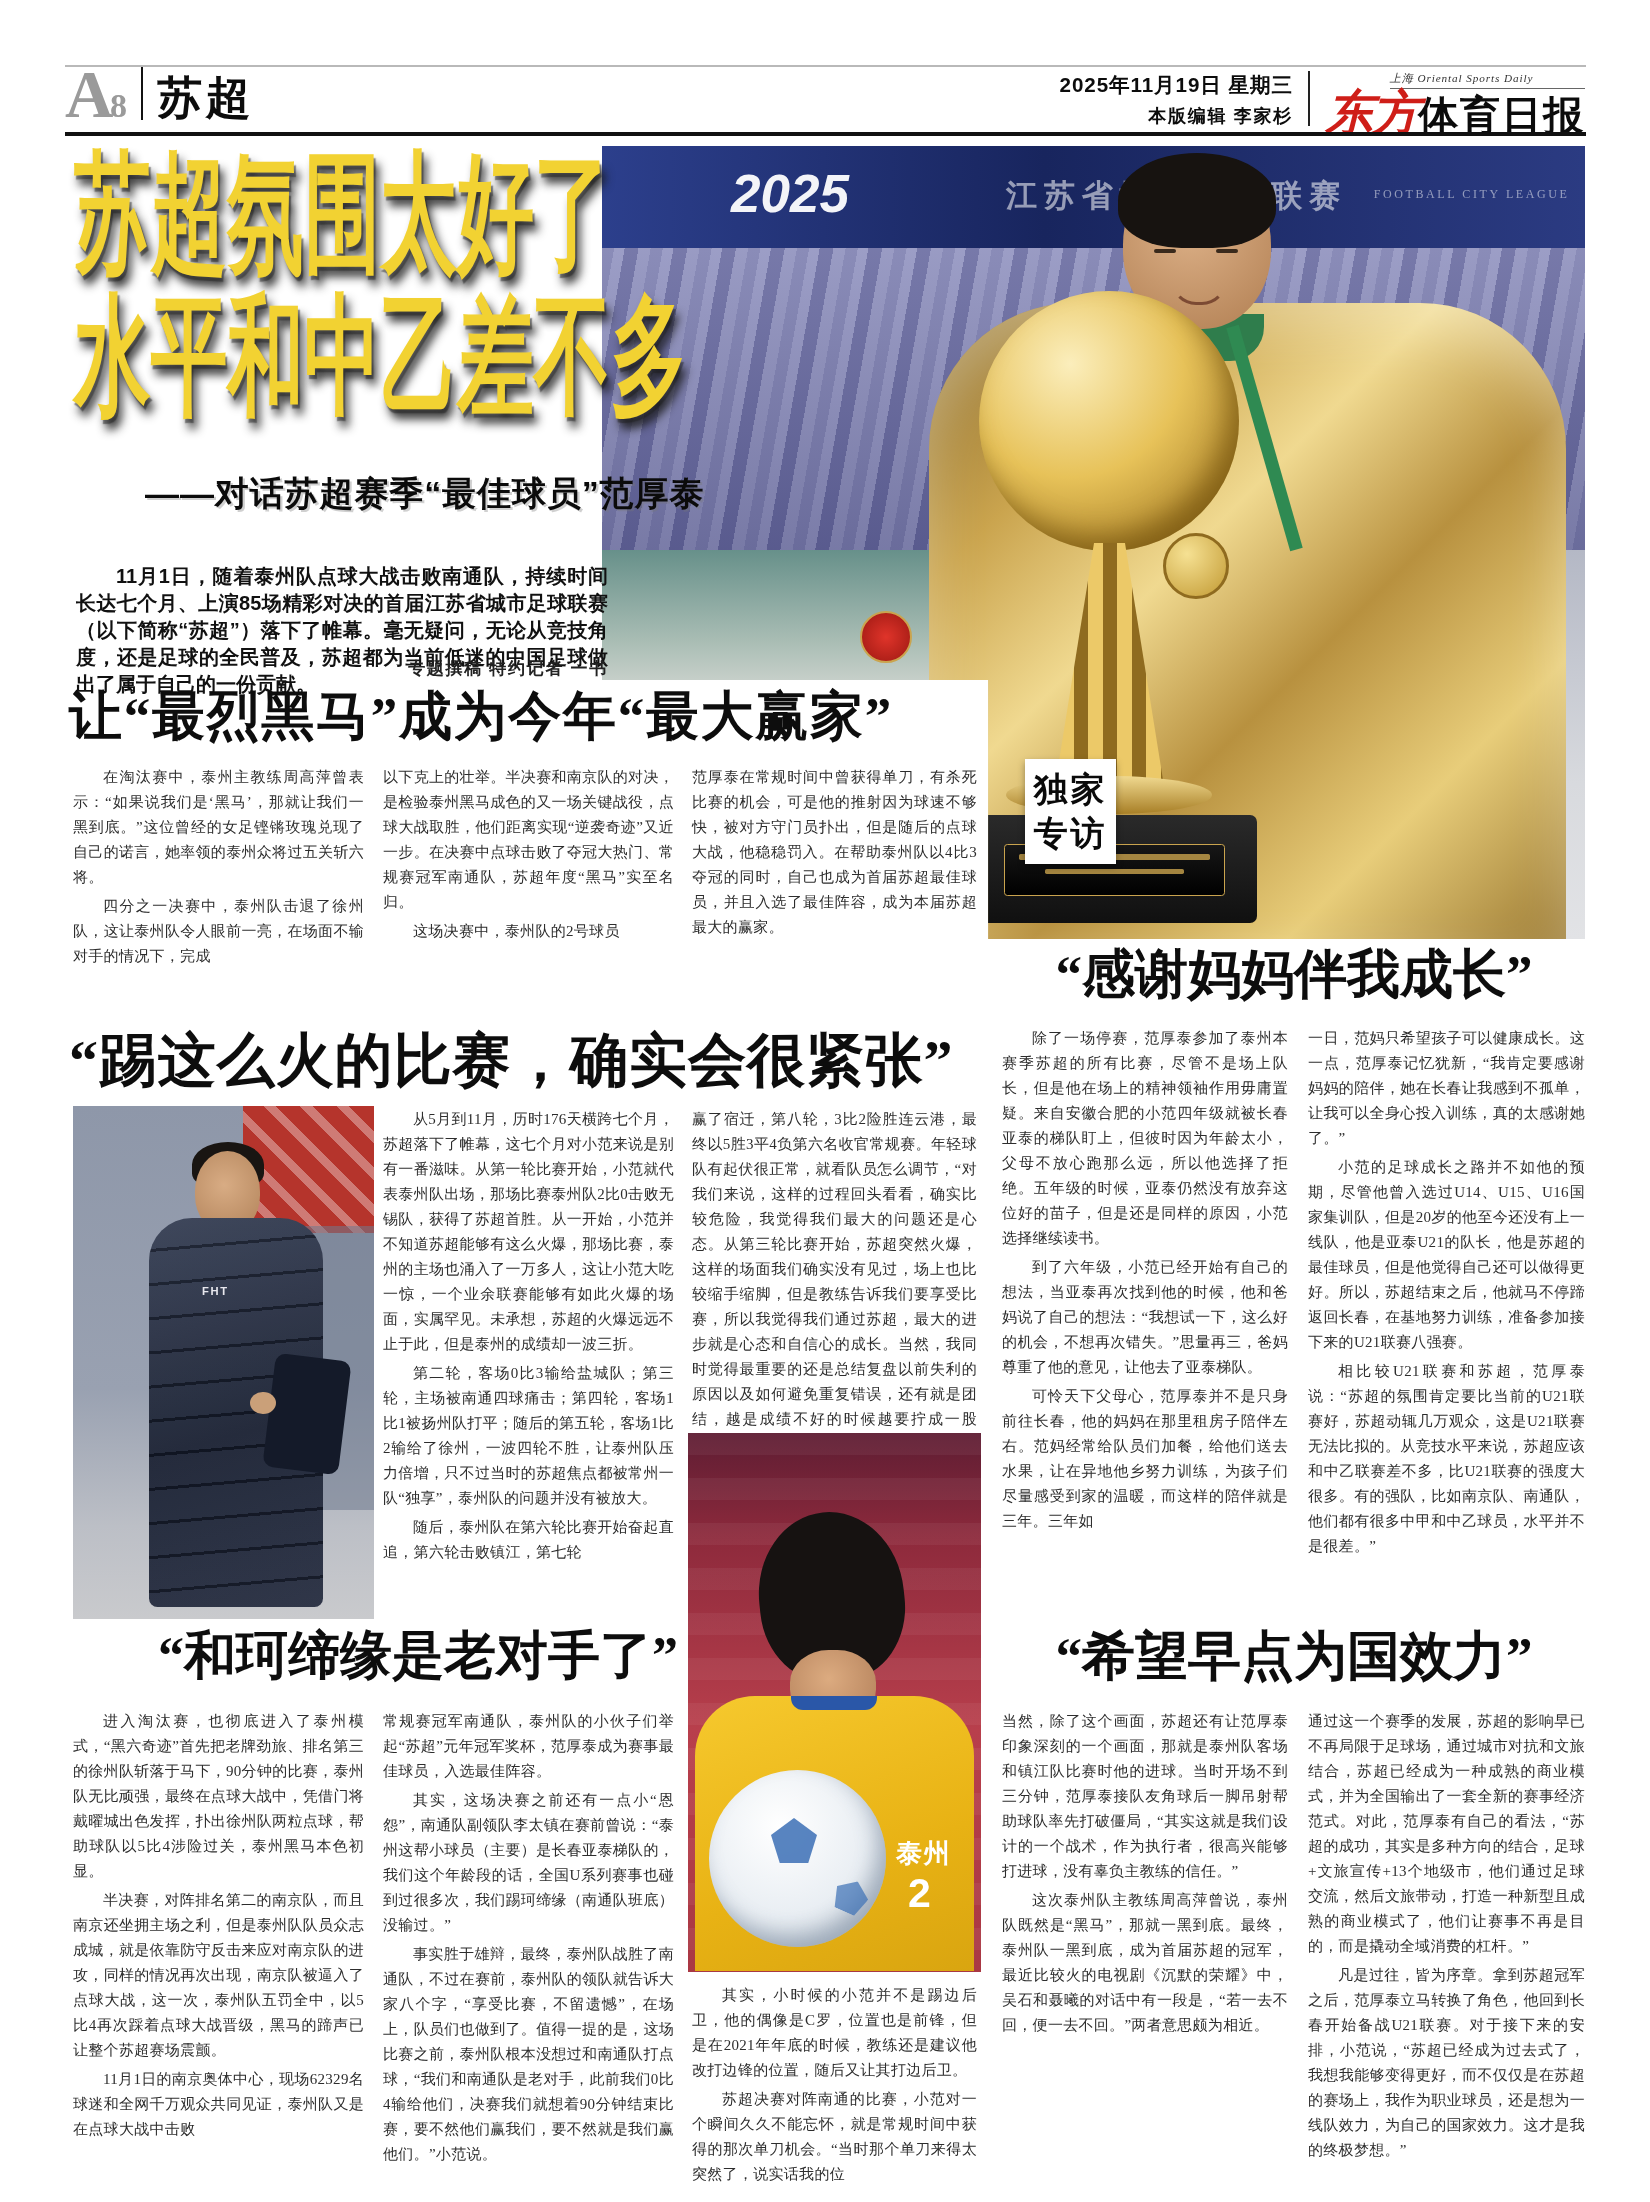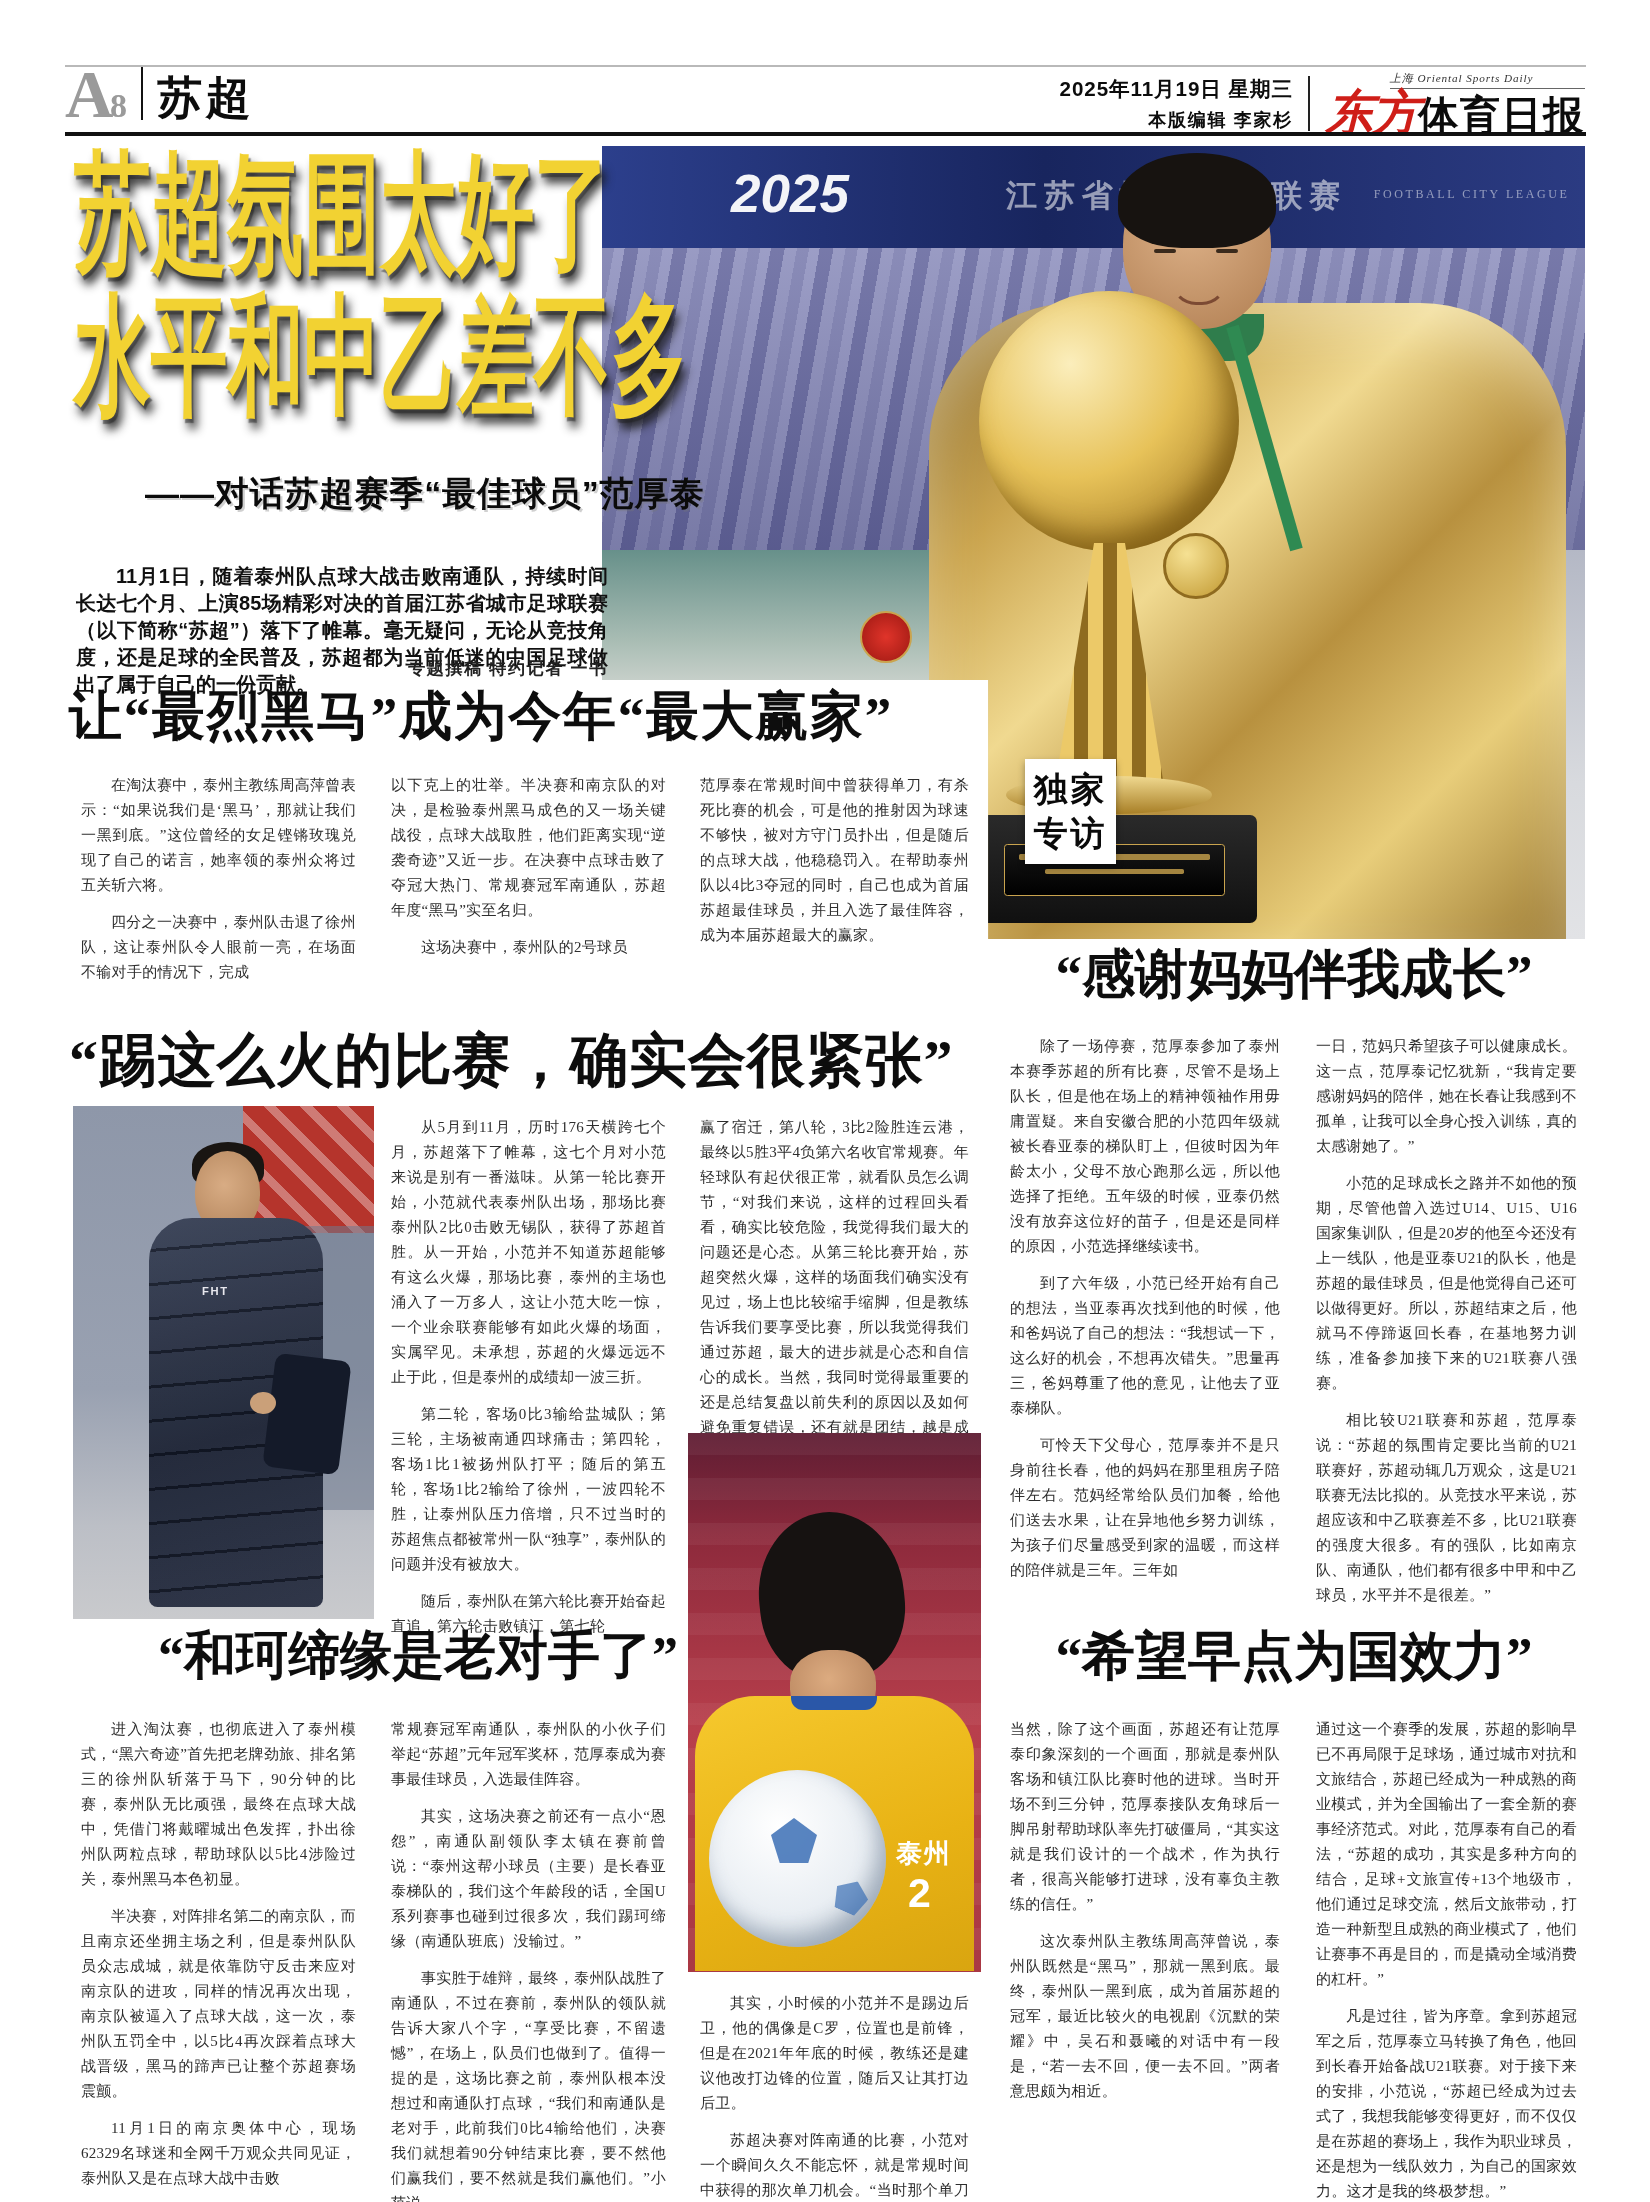--- a/index.html
+++ b/index.html
@@ -7,21 +7,21 @@
         font-family:"Liberation Serif","DejaVu Serif",serif;}
   .abs{position:absolute;}
   
   .topline{left:65px;top:65px;width:1521px;height:1.7px;background:#b9b9b9;}
   .blackrule{left:65px;top:132px;width:1521px;height:4.3px;background:#111;}
   .hleft{left:65px;top:67px;display:flex;align-items:flex-end;gap:13.8px;}
   .pno{font-weight:900;font-size:67px;line-height:.82;color:#9a9a9a;letter-spacing:-3.4px;}
   .pno .sub{font-size:34px;letter-spacing:0;}
   .hsep{width:2.6px;height:53px;background:#111;margin-bottom:1.7px;}
   .psec{font-family:"Liberation Sans","DejaVu Sans",sans-serif;font-weight:900;font-size:45px;line-height:1;letter-spacing:3.4px;color:#0c0c0c;padding-bottom:1.7px;}
-  .hright{right:65px;top:71px;display:flex;align-items:center;gap:15.5px;}
+  .hright{right:65px;top:71px;display:flex;gap:15.5px;}
   .hdate{text-align:right;font-family:"Liberation Sans","DejaVu Sans",sans-serif;color:#0c0c0c;}
   .hdate .d1{font-weight:700;font-size:20.6px;letter-spacing:0.9px;}
   .hdate .d2{font-weight:700;font-size:18px;margin-top:5.2px;letter-spacing:1.7px;}
   .hdiv{width:1.7px;height:55px;background:#222;}
   .hmast .hm-top{font-style:italic;font-size:11.2px;color:#333;border-bottom:1.3px solid #666;
       padding-bottom:1.7px;margin-left:64px;white-space:nowrap;letter-spacing:0.9px;}
   .hm-main{display:flex;align-items:baseline;margin-top:0px;}
   .hm-red{color:#cf1e18;font-weight:900;font-style:italic;font-size:48px;line-height:1;letter-spacing:-1.7px;}
   .hm-black{color:#0b0b0b;font-weight:900;font-size:40px;line-height:1;letter-spacing:1.7px;}
   
@@ -38,21 +38,21 @@
           font-family:"Liberation Sans","DejaVu Sans",sans-serif;font-weight:700;font-size:17px;color:#222;letter-spacing:1.7px;}
   
   .sh{font-weight:900;color:#0d0d0d;white-space:nowrap;}
   .sh1{left:69px;top:681px;font-size:53px;letter-spacing:1.7px;}
   .sh2{left:69px;top:1022px;font-size:58px;letter-spacing:0.9px;}
   .sh3{left:998px;top:939px;width:592px;text-align:center;font-size:53px;}
   .sh4{left:69px;top:1621px;width:609px;text-align:right;font-size:52px;}
   .sh5{left:998px;top:1621px;width:592px;text-align:center;font-size:53px;}
   
   .bc{font-size:15px;line-height:25px;text-align:justify;color:#2d2d2d;letter-spacing:0.3px;}
-  .bc p{margin:12px;text-indent:2em;}
+  .bc p{margin:4px;text-indent:2em;}
   .bc.cont p:first-child{text-indent:0;}
   
   .photo-main{left:602px;top:146px;width:983px;height:793px;overflow:hidden;background:#c9cdda;
      clip-path:polygon(0 0,100% 0,100% 100%,39.28% 100%,39.28% 67.35%,0 67.35%);}
   .pm-banner{position:absolute;left:0;top:0;width:100%;height:102px;
      background:linear-gradient(90deg,#2c3f8c,#18255e 45%,#2b3b82);}
   .pm-banner .y{position:absolute;left:129px;top:17px;font-style:italic;font-weight:900;
      font-size:53px;color:rgba(255,255,255,.95);font-family:"Liberation Sans",sans-serif;}
   .pm-banner .cn{position:absolute;left:404px;top:29px;font-size:31px;font-weight:700;
      color:rgba(255,255,255,.55);letter-spacing:6.9px;}

